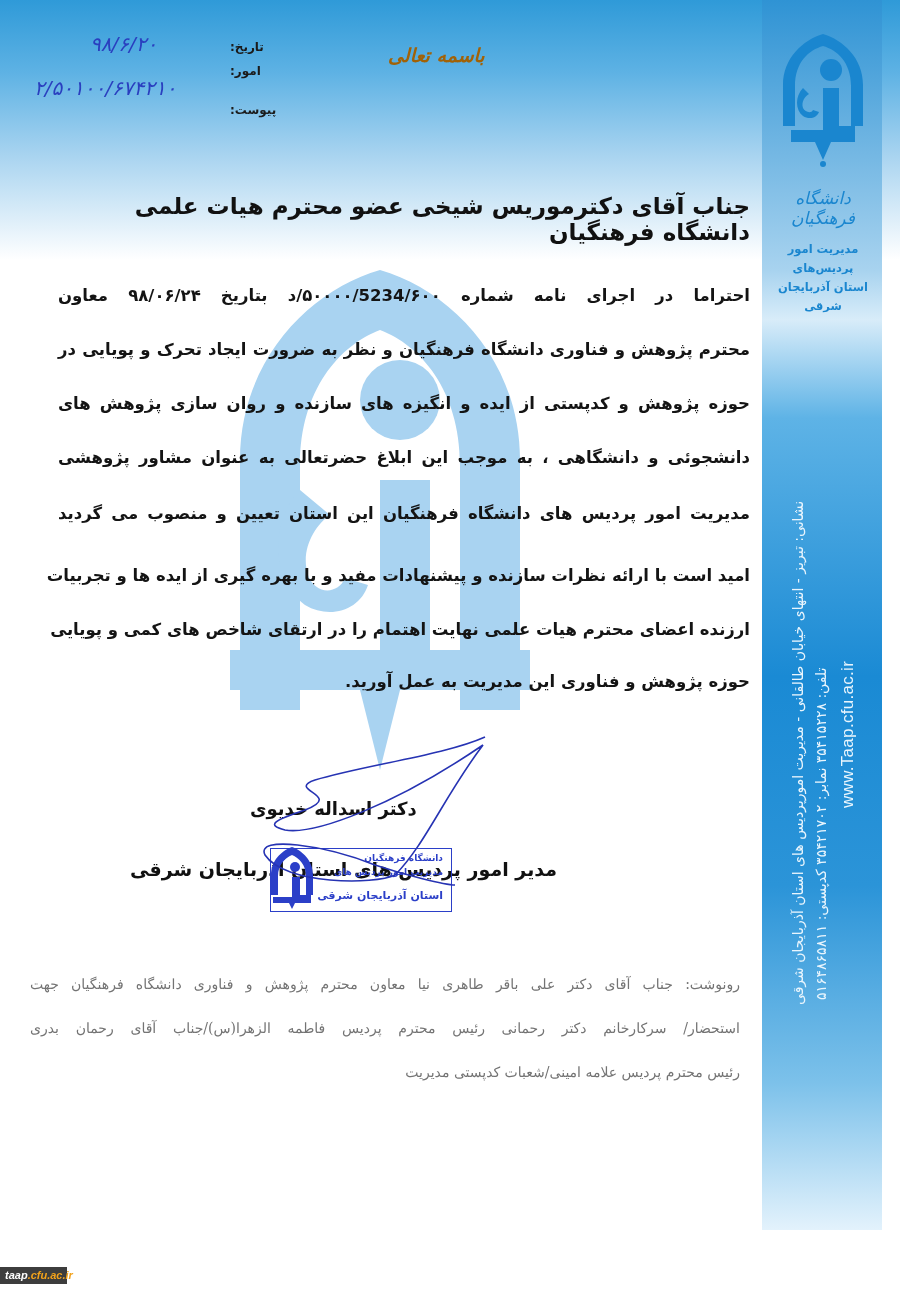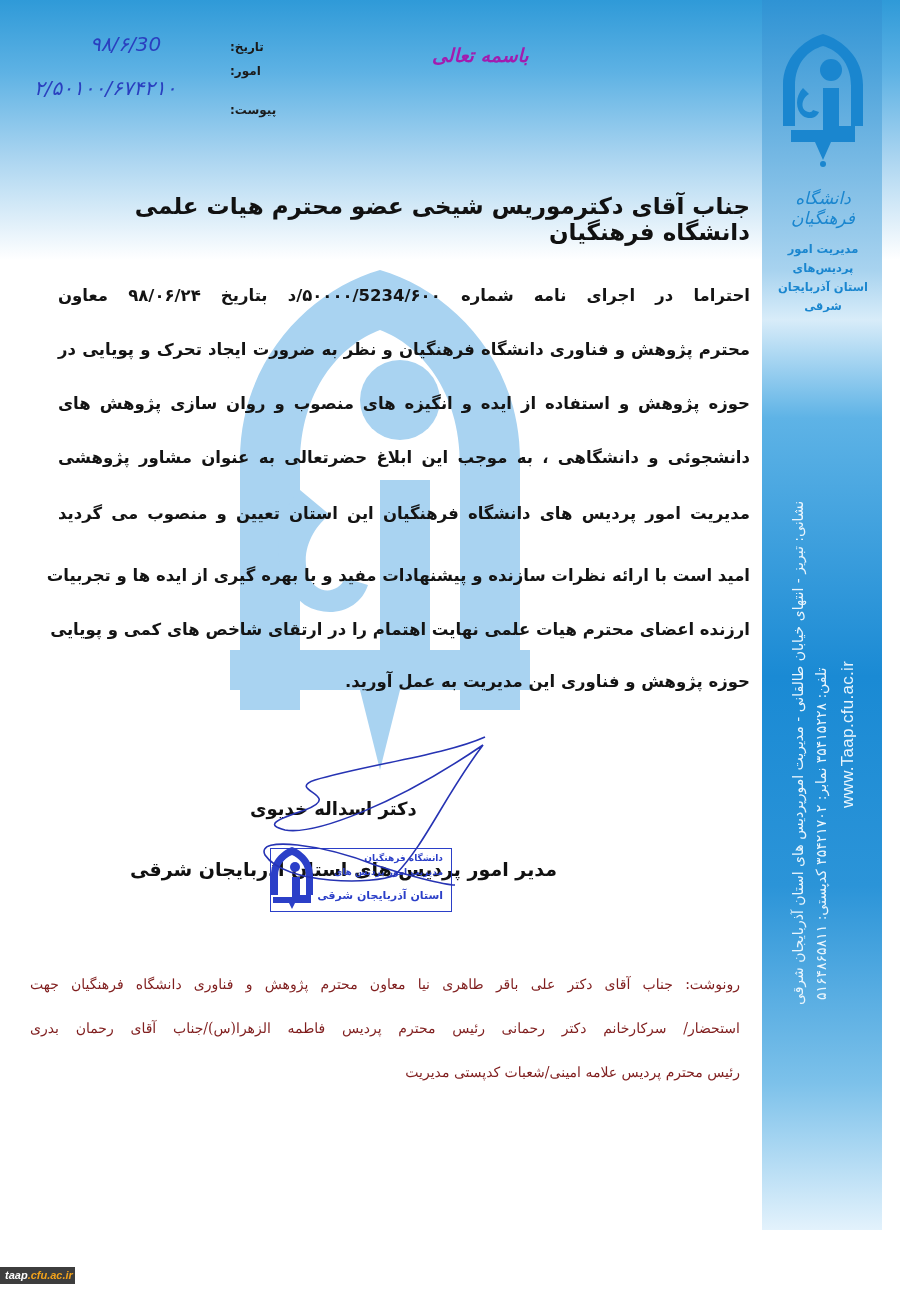--- a/index.html
+++ b/index.html
@@ -36,22 +36,22 @@
     .watermark { position:absolute; left:200px; top:250px; z-index:1; opacity:1; }
 
     .header-meta { position:absolute; left:30px; top:32px; z-index:3; }
     .meta-row { position:relative; height:24px; }
     .meta-label { position:absolute; left:200px; font-weight:bold; font-size:12px; color:#1b1b1b; direction:rtl; }
     .hw {
       position:absolute; color:#2a3fbf; font-family:"DejaVu Sans", sans-serif;
       font-size:20px; white-space:nowrap; font-style:italic;
     }
     .bismillah {
-      position:absolute; left:432px; top:44px; z-index:3;
-      font-family:"DejaVu Serif", serif; font-style:italic; font-weight:bold; font-size:19px; color:#a21caf;
+      position:absolute; left:388px; top:44px; z-index:3;
+      font-family:"DejaVu Serif", serif; font-style:italic; font-weight:bold; font-size:19px; color:#a16207;
     }
 
     .main { position:absolute; left:50px; top:0; width:700px; z-index:3; direction:rtl; }
     .recipient {
       position:absolute; right:0; top:193px; width:700px; text-align:right;
       font-weight:bold; font-size:23px; color:#111;
     }
     .body-line {
       position:absolute; right:0; width:692px; text-align:justify; text-align-last:justify;
       font-weight:bold; font-size:16.5px; color:#141414; white-space:nowrap;
@@ -64,25 +64,25 @@
       border:1.5px solid #2b3fc8; color:#2b3fc8; direction:rtl;
     }
     .stamp .s1, .stamp .s2, .stamp .s3 { position:absolute; right:8px; font-size:9px; font-weight:bold; }
     .stamp .s1 { top:4px; }
     .stamp .s2 { top:18px; }
     .stamp .s3 { top:40px; font-size:11px; }
     .stamp-logo { position:absolute; left:-4px; top:-4px; }
     .signature { position:absolute; left:245px; top:735px; z-index:6; }
 
     .cc { position:absolute; right:160px; width:710px; direction:rtl; z-index:3;
-      font-family:"DejaVu Serif", serif; font-size:14px; color:#7f1d1d; text-align:justify; text-align-last:justify; white-space:nowrap; }
+      font-family:"DejaVu Serif", serif; font-size:14px; color:#737373; text-align:justify; text-align-last:justify; white-space:nowrap; }
     .cc.last { text-align-last:right; }
 
     .footer-badge {
-      position:absolute; left:0; top:1267px; width:75px; height:17px; background:#3d3d3d; z-index:4;
+      position:absolute; left:0; top:1267px; width:67px; height:17px; background:#3d3d3d; z-index:4;
       font-family:"Liberation Sans", sans-serif; font-weight:bold; font-style:italic; font-size:11px;
       line-height:17px; padding-left:5px; box-sizing:border-box; white-space:nowrap;
     }
     .fb-a { color:#ffffff; }
     .fb-b { color:#f2a21b; }
   </style>
 </head>
 <body>
 
 <div class="top-band"></div>
@@ -110,36 +110,36 @@
   <circle cx="200" cy="150" r="40" fill="#a9d3f1"></circle>
   <path d="M100 240 C70 270 70 330 105 355 C130 370 160 360 168 335 L145 328 C138 345 115 345 108 325 C100 300 115 275 130 265 Z" fill="#a9d3f1"></path>
   <path d="M180 230 L230 230 L230 400 L330 400 L330 440 L200 440 L180 520 L160 440 L30 440 L30 400 L180 400 Z" fill="#a9d3f1"></path>
 </svg>
 
 <div class="bismillah">باسمه تعالی</div>
 
 <div class="header-meta">
   <div class="meta-row">
     <span class="meta-label" style="top:8px">تاریخ:</span>
-    <span class="hw" style="left:60px;top:0px">۹۸/۶/30</span>
+    <span class="hw" style="left:60px;top:0px">۹۸/۶/۲۰</span>
   </div>
   <div class="meta-row">
     <span class="meta-label" style="top:8px">امور:</span>
     <span class="hw" style="left:4px;top:20px">۲/۵۰۱۰۰/۶۷۴۲۱۰</span>
   </div>
   <div class="meta-row">
     <span class="meta-label" style="top:23px">پیوست:</span>
   </div>
 </div>
 
 <div class="main">
   <div class="recipient">جناب آقای دکترموریس شیخی عضو محترم هیات علمی دانشگاه فرهنگیان</div>
   <div class="body-line" style="top:286px">احتراما در اجرای نامه شماره ۵۰۰۰۰/5234/۶۰۰/د بتاریخ ۹۸/۰۶/۲۴ معاون</div>
   <div class="body-line" style="top:340px">محترم پژوهش و فناوری دانشگاه فرهنگیان و نظر به ضرورت ایجاد تحرک و پویایی در</div>
-  <div class="body-line" style="top:394px">حوزه پژوهش و استفاده از ایده و انگیزه های منصوب و روان سازی پژوهش های</div>
+  <div class="body-line" style="top:394px">حوزه پژوهش و کدپستی از ایده و انگیزه های سازنده و روان سازی پژوهش های</div>
   <div class="body-line" style="top:448px">دانشجوئی و دانشگاهی ، به موجب این ابلاغ حضرتعالی به عنوان مشاور پژوهشی</div>
   <div class="body-line" style="top:504px">مدیریت امور پردیس های دانشگاه فرهنگیان این استان تعیین و منصوب می گردید</div>
   <div class="body-line" style="top:566px">امید است با ارائه نظرات سازنده و پیشنهادات مفید و با بهره گیری از ایده ها و تجربیات</div>
   <div class="body-line" style="top:620px">ارزنده اعضای محترم هیات علمی نهایت اهتمام را در ارتقای شاخص های کمی و پویایی</div>
   <div class="body-line last" style="top:672px">حوزه پژوهش و فناوری این مدیریت به عمل آورید.</div>
 </div>
 
 <svg class="signature" width="245" height="180" viewBox="0 0 245 180">
   <path d="M240 2 C200 20 120 30 70 45 C40 55 100 60 60 75 C30 85 20 90 40 95 C70 100 150 70 238 10 C200 60 180 110 150 140 C130 150 40 150 20 120 C10 100 80 110 130 130 C160 140 200 150 210 150" fill="none" stroke="#2633b3" stroke-width="1.6"></path>
 </svg>

